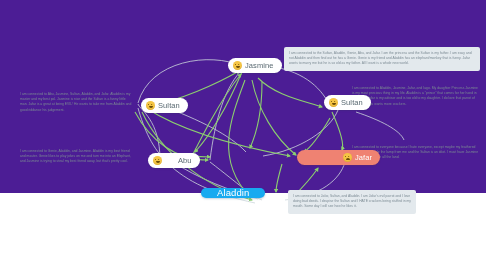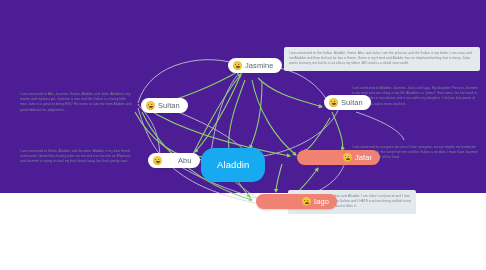--- a/index.html
+++ b/index.html
@@ -37,22 +37,23 @@
   }
   .node.plain {
     background: #ffffff;
     box-shadow: 0 1px 1.5px rgba(40,60,70,.18);
   }
   .node.plain .lbl { color: #5a6a72; }
 
   .node.central {
     background: #17aaf0;
     border-radius: 13px;
-    padding: 12px 16px;
+    padding: 0 16px;
     box-shadow: 0 1px 2px rgba(20,80,120,.25);
+    margin-top: 40px;
   }
   .node.central .lbl {
     color: #ffffff;
     font-size: 9.5px;
   }
 
   .node.villain {
     background: #ef8272;
     box-shadow: 0 1px 1.5px rgba(120,50,40,.2);
     padding-left: 46px;
@@ -167,24 +168,20 @@
 
   <div class="node central" style="left:201px; top:148px;">
     <span class="lbl">Aladdin</span>
   </div>
 
   <div class="node villain" style="left:297px; top:150px;">
     <span class="badge sad"></span>
     <span class="lbl">Jafar</span>
   </div>
 
-  <div class="node villain" style="left:256px; top:194px;">
-    <span class="badge sad"></span>
-    <span class="lbl">Iago</span>
-  </div>
 
   <div class="note boxed" style="left:284px; top:47px; width:196px;">I am connected to the Sultan, Aladdin, Genie, Abu, and Jafar. I am the princess and the Sultan is my father. I am easy and not Aladdin and then find out he has a Genie. Genie is my friend and Aladdin has an elephant/monkey that is funny. Jafar wants to marry me but he is so old as my father. All I want is a whole new world.</div>
 
   <div class="note" style="left:20px; top:92px; width:112px;">I am connected to Abu, Jasmine, Sultan, Aladdin, and Jafar. Aladdin is my master and my best pal. Jasmine is nice and the Sultan is a funny little man. Jafar is a great at being EVIL! He wants to take me from Aladdin and good riddance his judgement.</div>
 
   <div class="note" style="left:20px; top:149px; width:116px;">I am connected to Genie, Aladdin, and Jasmine. Aladdin is my best friend and master. Genie likes to play jokes on me and turn me into an Elephant, and Jasmine is trying to steal my best friend away, but that's pretty cool.</div>
 
   <div class="note" style="left:352px; top:86px; width:128px;">I am connected to Aladdin, Jasmine, Jafar, and Iago. My daughter Princess Jasmine is my most precious thing in my life. Aladdin is a "prince" that comes for her hand in marriage. Jafar is my advisor and is too old to my daughter. I do love that parrot of his, he always wants more crackers.</div>
 
   <div class="note" style="left:352px; top:145px; width:128px;">I am connected to everyone because I hate everyone, except maybe my feathered Iago. Aladdin stole the lamp from me and the Sultan is an idiot. I must have Jasmine as my wife and rule all the land.</div>

